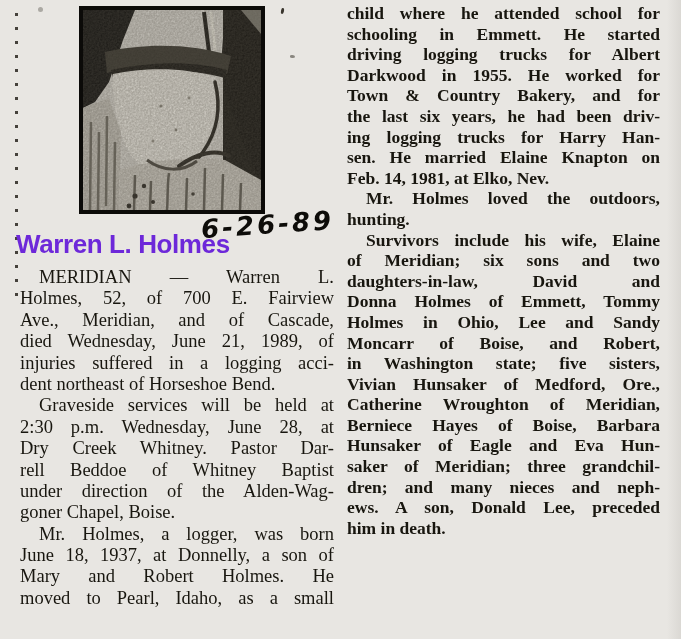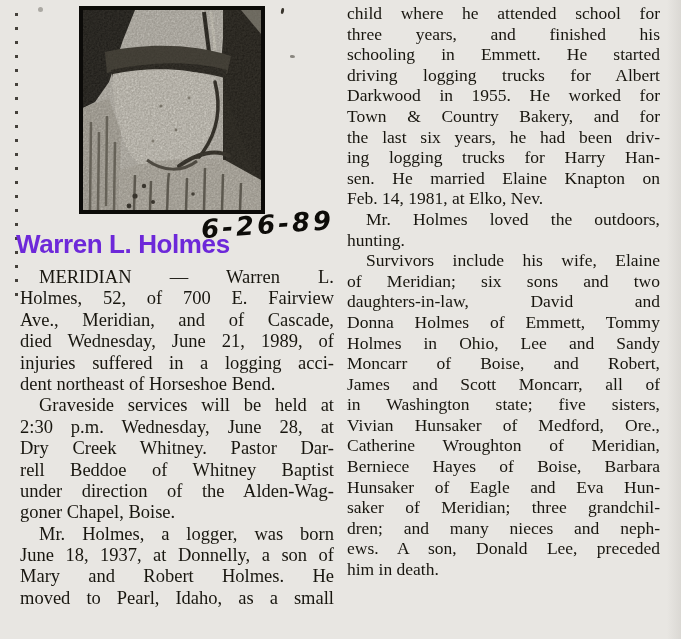--- a/index.html
+++ b/index.html
@@ -58,21 +58,21 @@
     left:347px;top:3px;width:313px;
     font-size:17.5px;line-height:20.6px;
   }
   .line{
     text-align:justify;
     text-align-last:justify;
     height:1lh;overflow:hidden;
     color:#18160f;
   }
   .col.left .line{height:21.4px;}
-  .col.right .line{height:20.6px;}
+  .col.right .line{height:20.6px;font-weight:bold;}
   .line.end{text-align-last:left;}
   .line.indent{text-indent:19px;}
 </style>
 </head>
 <body>
 
 <div class="sheet">
 
   <div class="col-rule"></div>
   <span class="speck s1"></span>
@@ -146,38 +146,36 @@
       <div class="line">rell Beddoe of Whitney Baptist</div>
       <div class="line">under direction of the Alden-Wag-</div>
       <div class="line end">goner Chapel, Boise.</div>
       <div class="line indent">Mr. Holmes, a logger, was born</div>
       <div class="line">June 18, 1937, at Donnelly, a son of</div>
       <div class="line">Mary and Robert Holmes. He</div>
       <div class="line">moved to Pearl, Idaho, as a small</div>
     </div>
   <div class="col right" id="right-col">
       <div class="line">child where he attended school for</div>
-      <div class="line">three years, and finished his</div>
       <div class="line">schooling in Emmett. He started</div>
       <div class="line">driving logging trucks for Albert</div>
       <div class="line">Darkwood in 1955. He worked for</div>
       <div class="line">Town &amp; Country Bakery, and for</div>
       <div class="line">the last six years, he had been driv-</div>
       <div class="line">ing logging trucks for Harry Han-</div>
       <div class="line">sen. He married Elaine Knapton on</div>
       <div class="line end">Feb. 14, 1981, at Elko, Nev.</div>
       <div class="line indent">Mr. Holmes loved the outdoors,</div>
       <div class="line end">hunting.</div>
       <div class="line indent">Survivors include his wife, Elaine</div>
       <div class="line">of Meridian; six sons and two</div>
       <div class="line">daughters-in-law, David and</div>
       <div class="line">Donna Holmes of Emmett, Tommy</div>
       <div class="line">Holmes in Ohio, Lee and Sandy</div>
       <div class="line">Moncarr of Boise, and Robert,</div>
-      <div class="line">James and Scott Moncarr, all of</div>
       <div class="line">in Washington state; five sisters,</div>
       <div class="line">Vivian Hunsaker of Medford, Ore.,</div>
       <div class="line">Catherine Wroughton of Meridian,</div>
       <div class="line">Berniece Hayes of Boise, Barbara</div>
       <div class="line">Hunsaker of Eagle and Eva Hun-</div>
       <div class="line">saker of Meridian; three grandchil-</div>
       <div class="line">dren; and many nieces and neph-</div>
       <div class="line">ews. A son, Donald Lee, preceded</div>
       <div class="line end">him in death.</div>
     </div>

